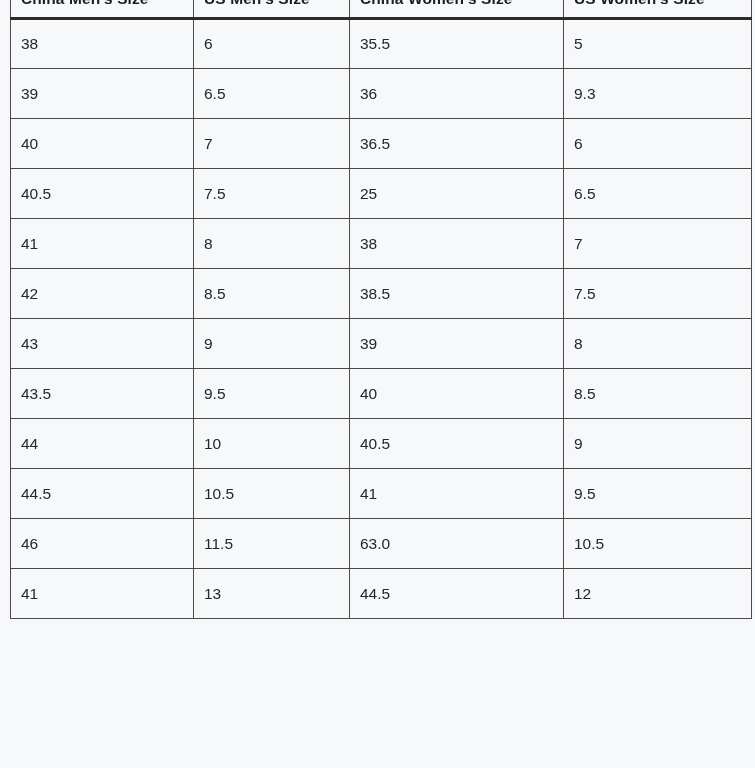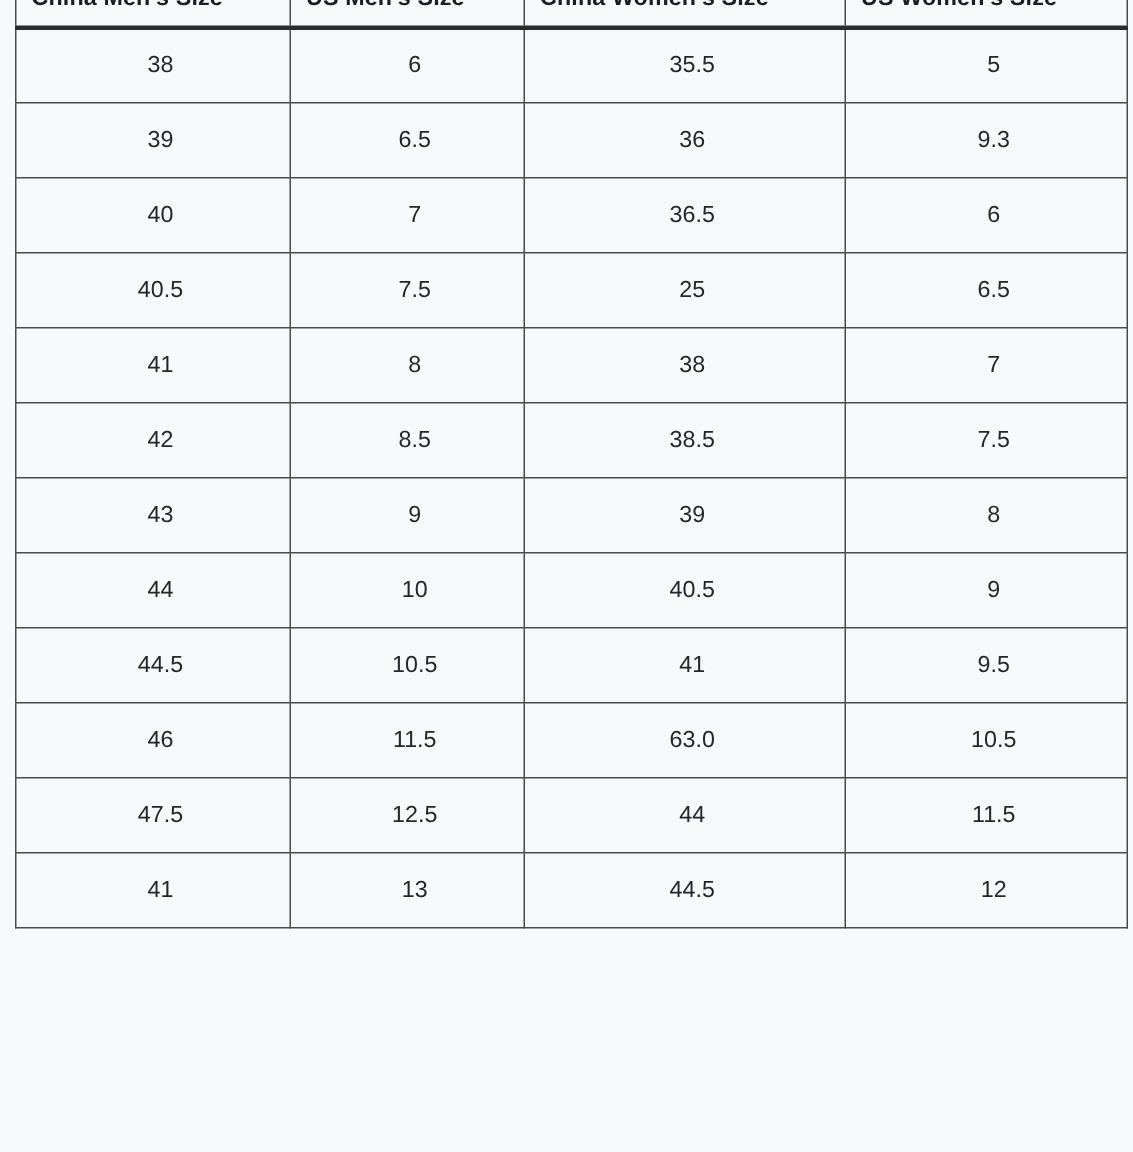--- a/index.html
+++ b/index.html
@@ -57,21 +57,21 @@
     border-right: 1px solid #4a4a4a;
     border-bottom: 3px solid #2b2b2b;
     background: #f7f8fa;
     white-space: nowrap;
     letter-spacing: 0.1px;
   }
 
   table.size-table td {
     font-size: 15.5px;
     font-weight: normal;
-    text-align: center;
+    text-align: left;
     height: 50px;
     box-sizing: border-box;
     padding: 0 0 0 10px;
     vertical-align: middle;
     color: #23262d;
     border: 1px solid #4a4a4a;
     background: #f7f8fa;
     white-space: nowrap;
   }
 
@@ -136,44 +136,44 @@
             <td>38.5</td>
             <td>7.5</td>
           </tr>
           <tr class="data-row">
             <td>43</td>
             <td>9</td>
             <td>39</td>
             <td>8</td>
           </tr>
           <tr class="data-row">
+            <td>43.5</td>
+            <td>9.5</td>
+            <td>40</td>
+            <td>8.5</td>
+          </tr>
+          <tr class="data-row">
             <td>44</td>
             <td>10</td>
             <td>40.5</td>
             <td>9</td>
           </tr>
           <tr class="data-row">
             <td>44.5</td>
             <td>10.5</td>
             <td>41</td>
             <td>9.5</td>
           </tr>
           <tr class="data-row">
             <td>46</td>
             <td>11.5</td>
             <td>63.0</td>
             <td>10.5</td>
           </tr>
           <tr class="data-row">
-            <td>47.5</td>
-            <td>12.5</td>
-            <td>44</td>
-            <td>11.5</td>
-          </tr>
-          <tr class="data-row">
             <td>41</td>
             <td>13</td>
             <td>44.5</td>
             <td>12</td>
           </tr>
         </tbody>
     </table>
   </div>
 </div>
 

